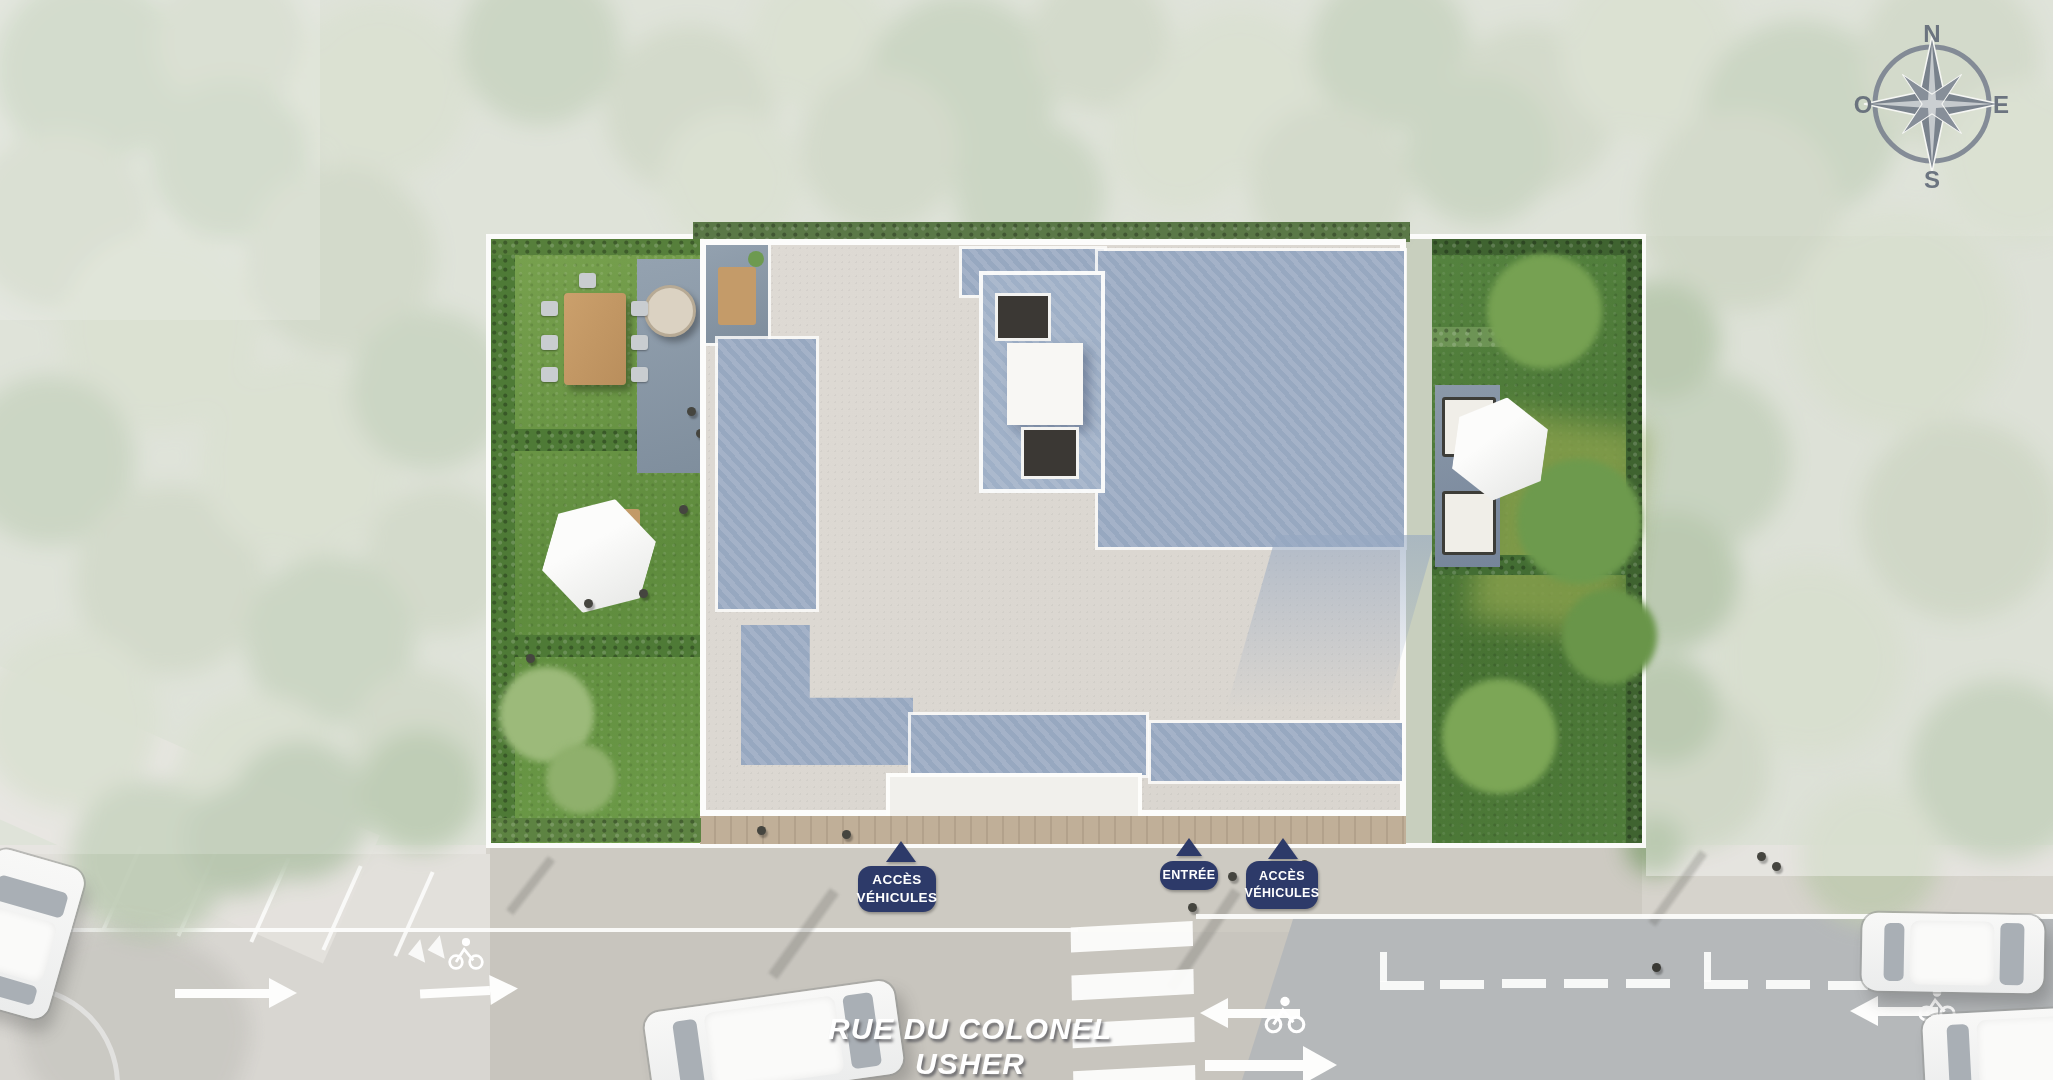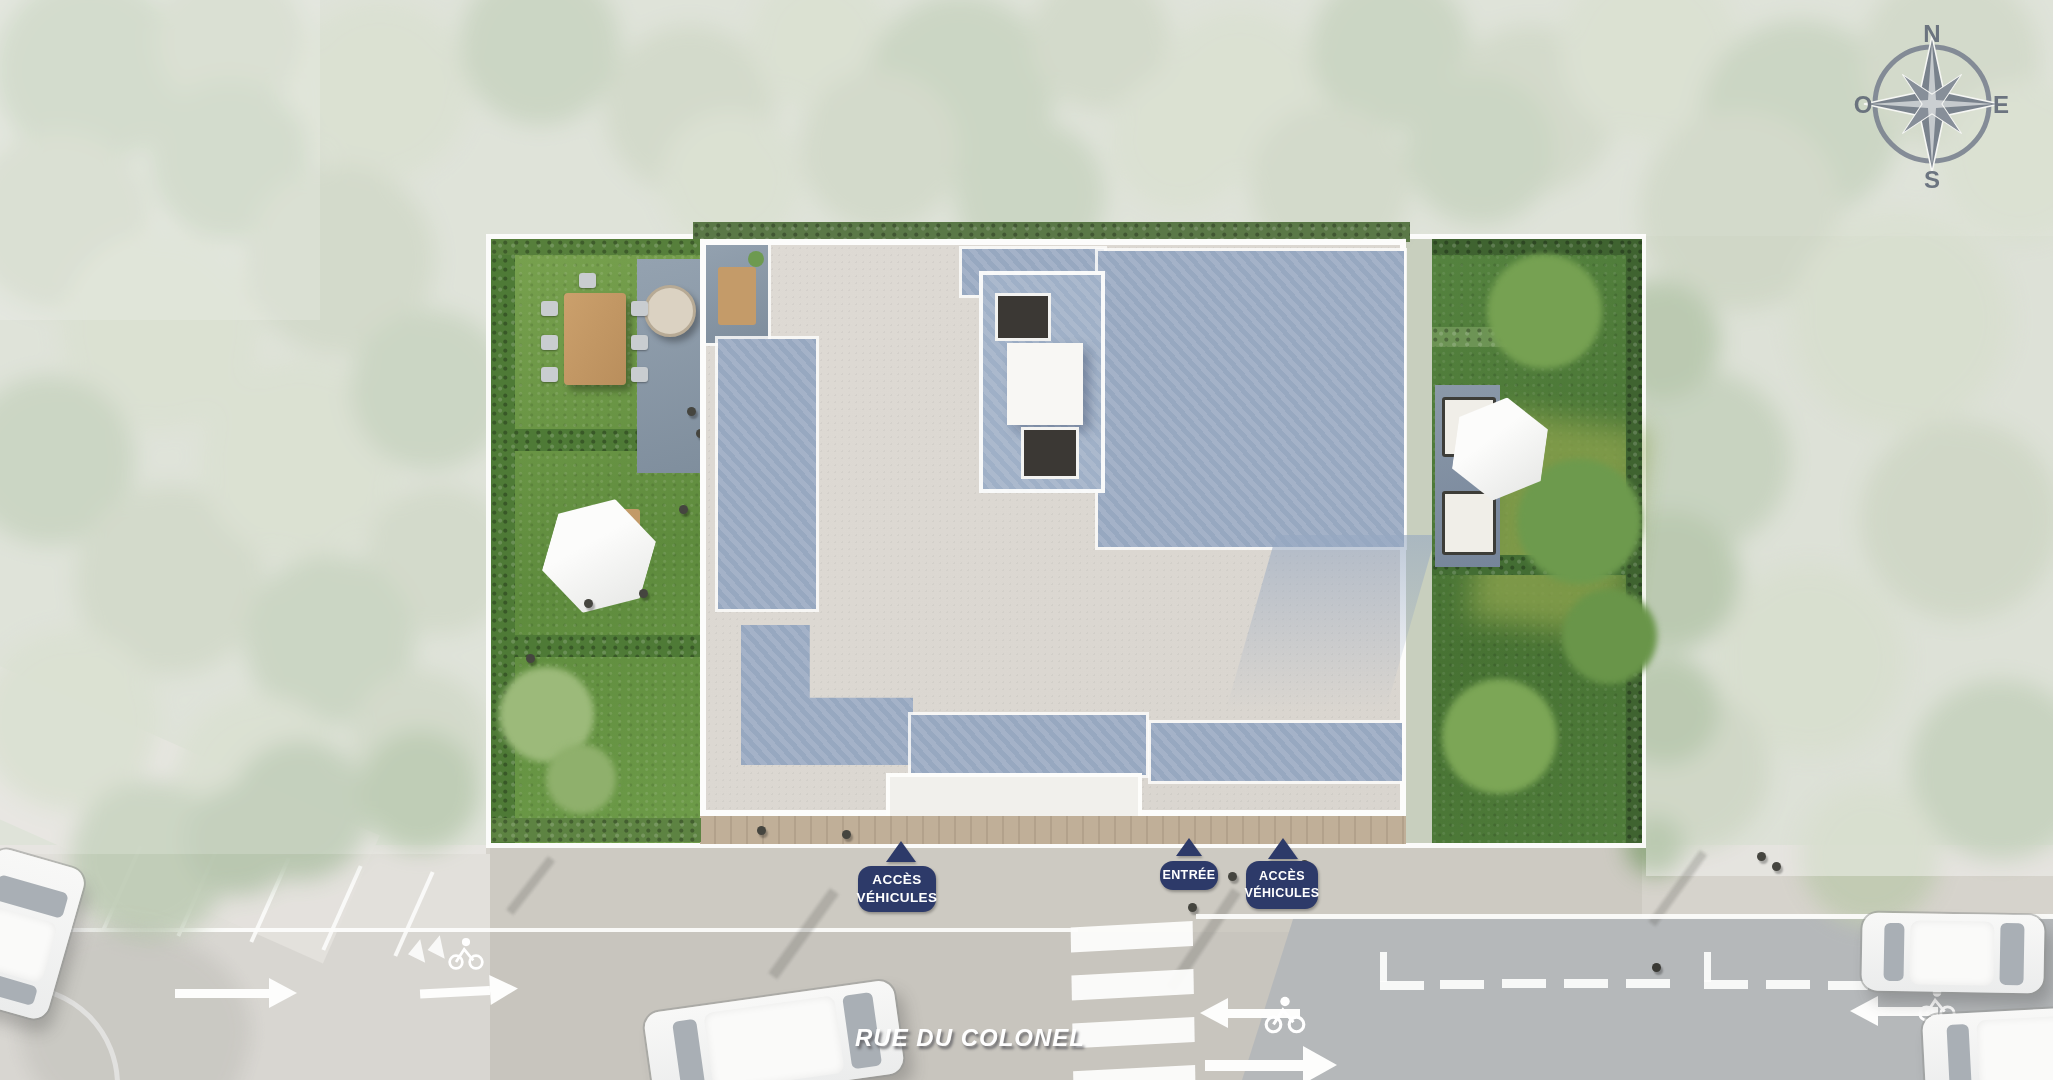--- a/index.html
+++ b/index.html
@@ -59,22 +59,22 @@
         background:linear-gradient(135deg,#fcfcfb 0 40%,#e2e3e1 100%);
         filter:drop-shadow(7px 9px 7px rgba(35,55,25,.4));}
   .bench{position:absolute;background:#f0eee8;border:3px solid #3d3d38;border-radius:3px;}
   .chair{position:absolute;width:17px;height:15px;background:#c9cdd0;border-radius:3px;box-shadow:0 1px 2px rgba(0,0,0,.35);}
   
   .marker-tri{width:0;height:0;border-left:15px solid transparent;border-right:15px solid transparent;border-bottom:21px solid #2d3a69;filter:drop-shadow(1px 2px 1px rgba(0,0,0,.25));}
   .marker-badge{background:#2d3a69;color:#fff;border-radius:13px;display:flex;flex-direction:column;
       align-items:center;justify-content:center;font-weight:700;font-size:13.5px;letter-spacing:.4px;
       text-align:center;line-height:1.35;box-shadow:1px 2px 3px rgba(0,0,0,.3);}
   .marker-badge span:empty{display:none;}
-  .street-name{color:#fff;font-style:italic;font-weight:800;font-size:24px;letter-spacing:1px;
-      text-align:center;line-height:1.15;text-shadow:2px 3px 3px rgba(95,95,100,.9);margin-top:12px;}
+  .street-name{color:#fff;font-style:italic;font-weight:800;font-size:30px;letter-spacing:1px;
+      text-align:center;line-height:1.15;text-shadow:2px 3px 3px rgba(95,95,100,.9);}
   .fade{background:rgba(255,255,255,.42);}
 </style>
 </head>
 <body>
 
 <div id="canvas">
 
   <div class="abs sidewalk" style="left:0;top:845px;width:2053px;height:92px;"></div>
   <div class="abs" style="left:490px;top:845px;width:1152px;height:92px;background:#cdcac2;"></div>
   <div class="abs road" style="left:0;top:932px;width:2053px;height:148px;"></div>
@@ -352,20 +352,21 @@
 
   </div>
   <div class="abs marker-tri" style="left:1268px;top:838px;"></div>
   <div class="abs marker-badge" style="left:1246px;top:861px;width:72px;height:48px;font-size:12.5px;">
     <span>ACCÈS</span>
     <span>VÉHICULES</span>
   </div>
 
   <div class="abs street-name" style="left:810px;top:1012px;width:320px;">
     <div>RUE DU COLONEL</div>
+    <div>USHER</div>
   </div>
 
   <svg class="abs" style="left:1844px;top:16px;opacity:.88;" width="176" height="176" viewBox="0 0 176 176">
     <circle cx="88" cy="88" r="57" fill="none" stroke="#79818f" stroke-width="5"></circle>
     <polygon points="88,20 100,76 156,88 100,100 88,156 76,100 20,88 76,76" fill="#6d7684" stroke="#fbfbfa" stroke-width="1.5"></polygon>
     <g transform="rotate(45 88 88)">
       <polygon points="88,46 95,81 130,88 95,95 88,130 81,95 46,88 81,81" fill="#7d8593" stroke="#fbfbfa" stroke-width="1"></polygon>
     </g>
     <polygon points="88,26 92,84 150,88 92,92 88,150 84,92 26,88 84,84" fill="rgba(255,255,255,.6)"></polygon>
     <text x="88" y="26" text-anchor="middle" font-family="Liberation Sans, sans-serif" font-size="24" font-weight="bold" fill="#5d6675">N</text>

